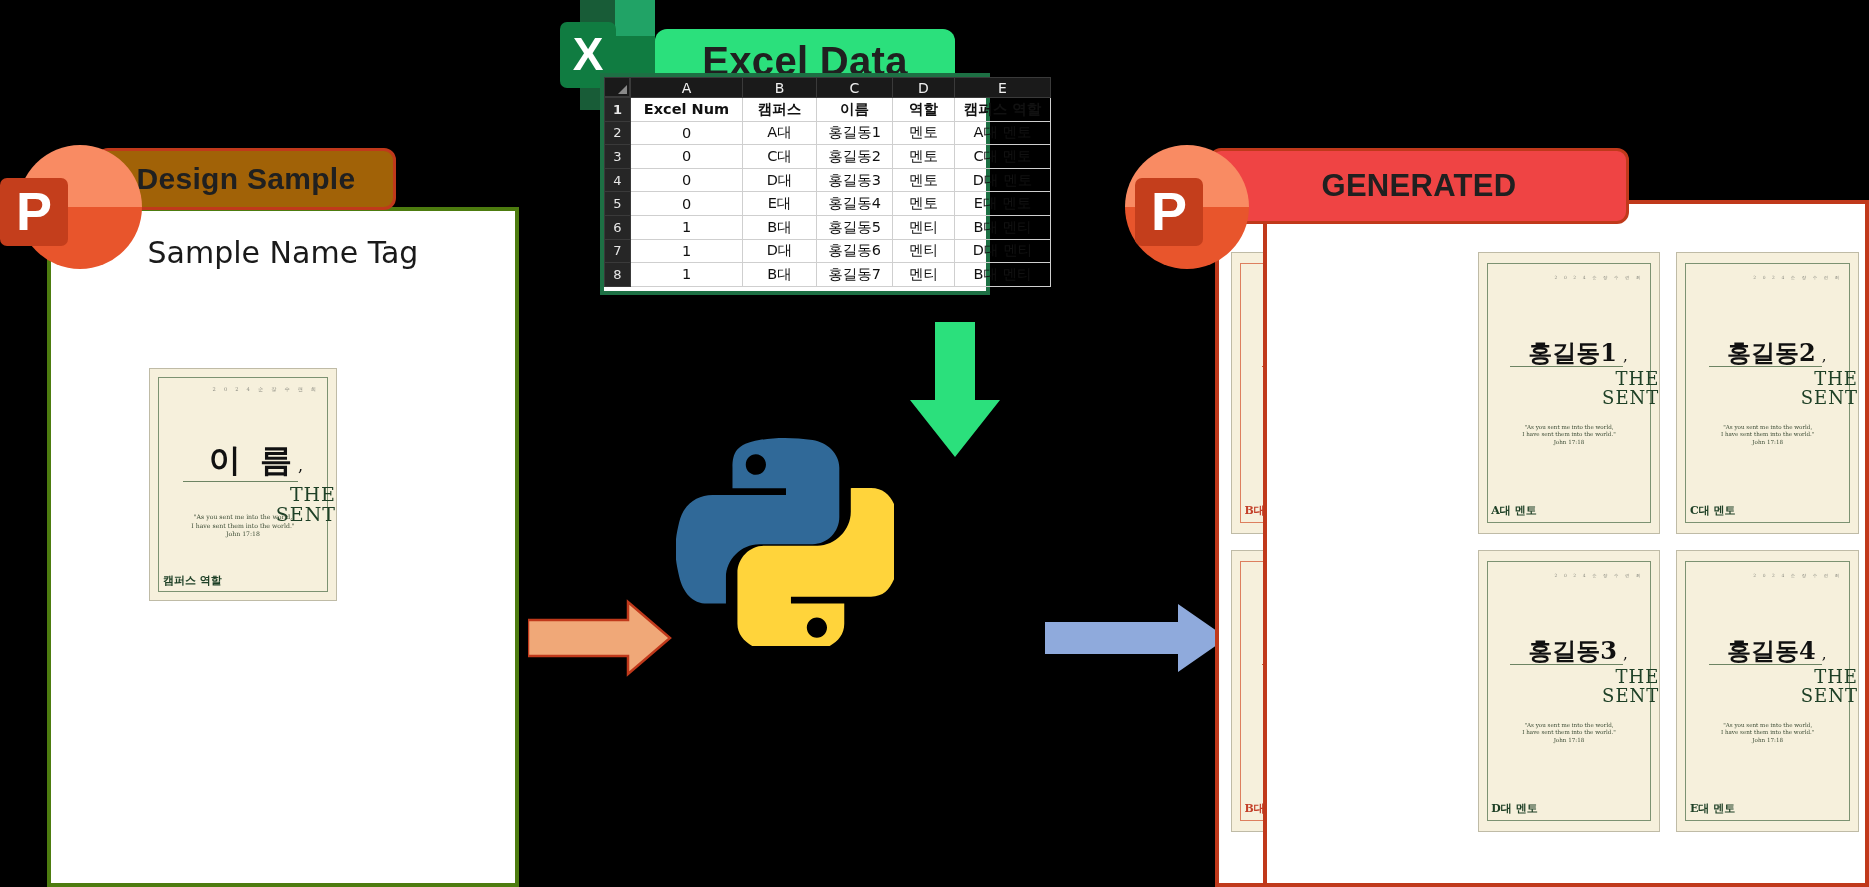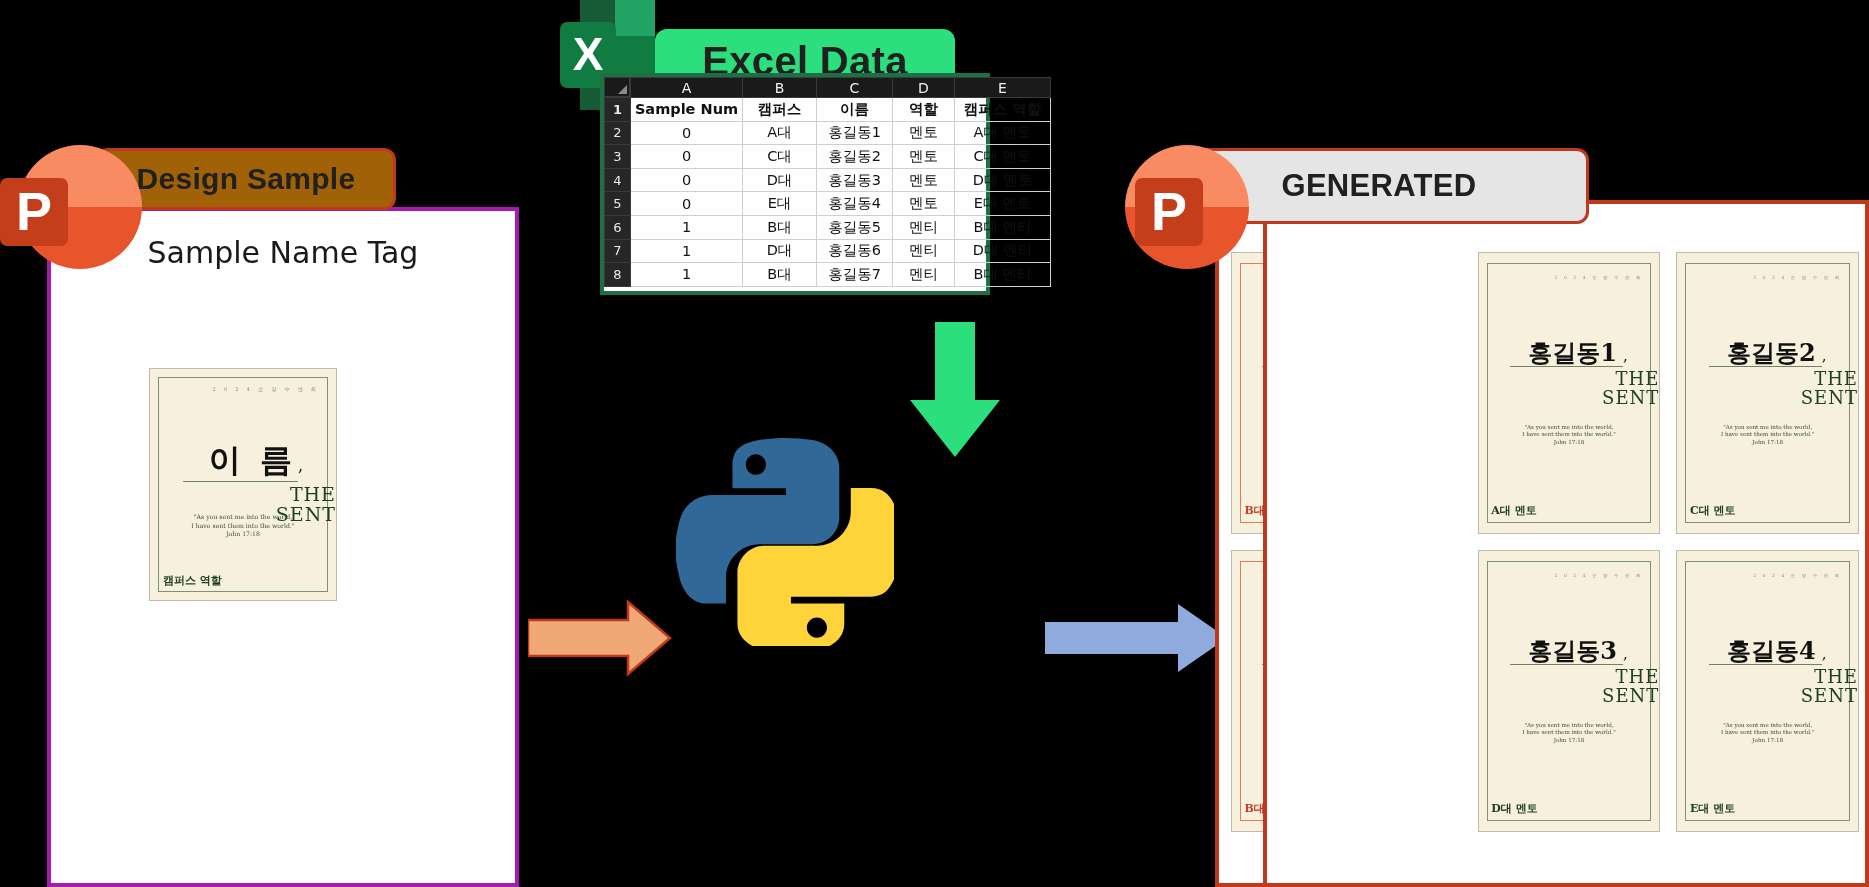--- a/index.html
+++ b/index.html
@@ -24,21 +24,21 @@
 
   
   .logo { position: absolute; }
   .logo svg { display:block; }
 
   
   #design-panel {
     position: absolute; left: 47px; top: 207px;
     width: 472px; height: 680px;
     background: #ffffff;
-    border: 4px solid #a21caf;
+    border: 4px solid #4d7c0f;
   }
   #design-title {
     margin-top: 24px;
     text-align: center;
     font-size: 30px;
     color: #1a1a1a;
     font-family: "DejaVu Sans", sans-serif;
   }
 
   
@@ -265,21 +265,21 @@
           <th class="cw-a">A</th>
           <th class="cw-b">B</th>
           <th class="cw-c">C</th>
           <th class="cw-d">D</th>
           <th class="cw-e">E</th>
         </tr>
       </thead>
       <tbody id="excel-body">
           <tr class="hdr">
             <td class="rowhdr">1</td>
-            <td class="cw-a">Sample Num</td>
+            <td class="cw-a">Excel Num</td>
             <td class="cw-b">캠퍼스</td>
             <td class="cw-c">이름</td>
             <td class="cw-d">역할</td>
             <td class="cw-e">캠퍼스 역할</td>
           </tr>
           <tr>
             <td class="rowhdr">2</td>
             <td class="cw-a">0</td>
             <td class="cw-b">A대</td>
             <td class="cw-c">홍길동1</td>
@@ -435,21 +435,21 @@
           <div class="quote">
             <div>"As you sent me into the world,</div>
             <div>I have sent them into the world."</div>
             <div>John 17:18</div>
           </div>
           <div class="role">E대 멘토</div>
         </div>
       </div>
   </div>
 
-  <div class="badge" style="left:1169px; top:148px; width:420px; height:76px; background:#e5e5e5; border:3px solid #C0391B; font-size:31px;">
+  <div class="badge" style="left:1209px; top:148px; width:420px; height:76px; background:#ef4444; border:3px solid #C0391B; font-size:31px;">
     <span>GENERATED</span>
   </div>
 
   <div class="logo" style="left:1107px; top:132px;">
     <svg width="150" height="150" viewBox="0 0 150 150">
       <defs>
           <clipPath id="ppclipR">
             <circle cx="80" cy="75" r="62"></circle>
           </clipPath>
         </defs>

